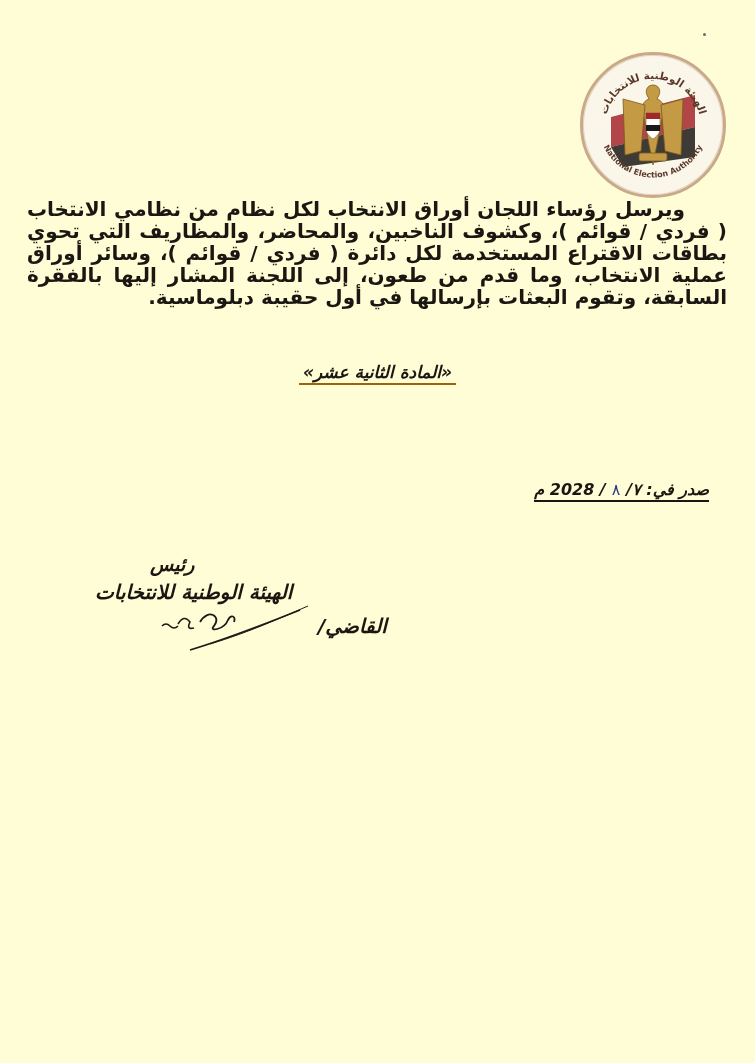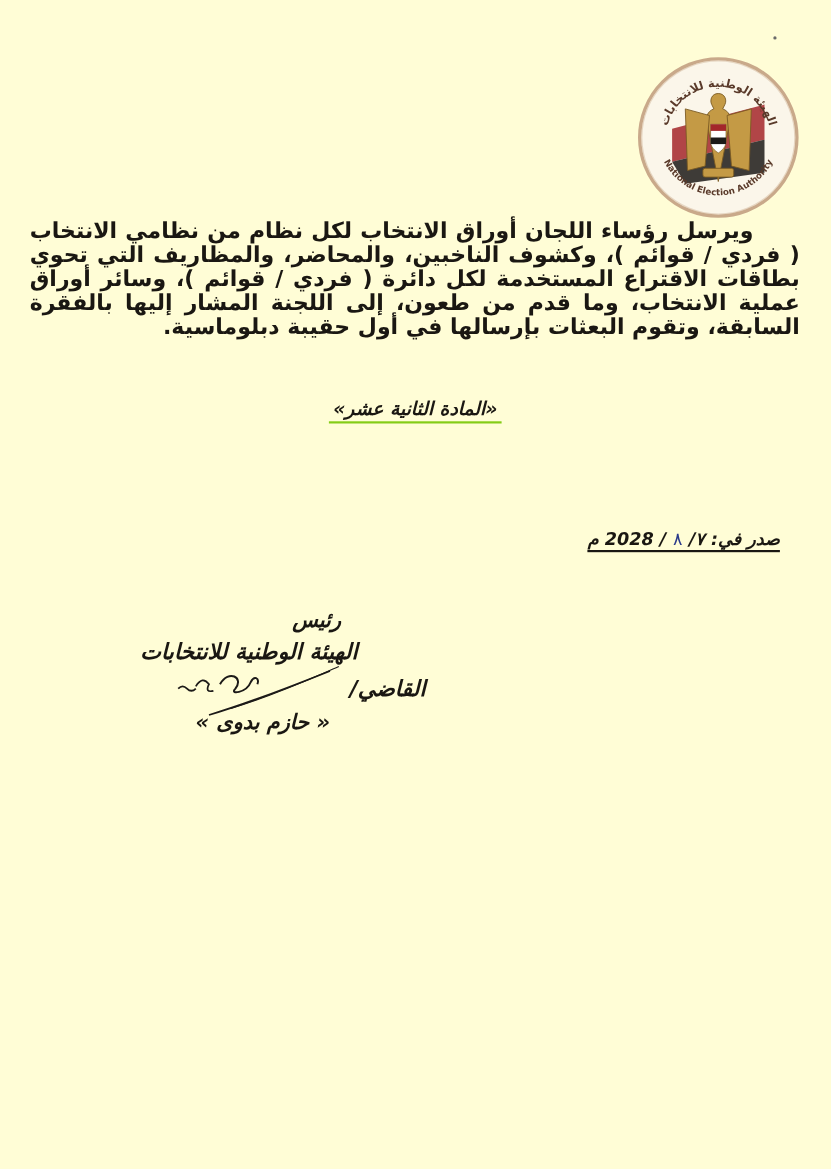--- a/index.html
+++ b/index.html
@@ -65,21 +65,21 @@
       position: absolute;
       top: 362px;
       left: 0;
       width: 755px;
       text-align: center;
       font-size: 17px;
       font-weight: bold;
       font-style: italic;
     }
     .heading span {
-      border-bottom: 2px solid #84cc16;
+      border-bottom: 2px solid #a16207;
       padding: 0 4px 1px;
     }
 
     .date-line {
       position: absolute;
       top: 480px;
       right: 46px;
       font-size: 16px;
       font-weight: bold;
       font-style: italic;
@@ -93,21 +93,21 @@
       font-weight: normal;
       padding: 0 6px;
     }
 
     
     .sig {
       position: absolute;
       font-weight: bold;
       font-style: italic;
       white-space: nowrap;
-      text-align: right;
+      text-align: left;
     }
     .sig-title { top: 553px; left: 150px; width: 160px; font-size: 19px; }
     .sig-org { top: 580px; left: 95px; width: 230px; font-size: 20px; }
     .sig-judge-label { top: 614px; left: 318px; font-size: 20px; }
     .sig-name { top: 646px; left: 110px; width: 190px; font-size: 19px; }
     .sig-position { top: 672px; left: 75px; width: 260px; font-size: 19px; }
     .signature-scribble {
       position: absolute;
       left: 150px;
       top: 604px;
@@ -171,15 +171,14 @@
   <div class="sig sig-org">الهيئة الوطنية للانتخابات</div>
   <div class="sig sig-judge-label">القاضي/</div>
 
   <svg class="signature-scribble" viewBox="0 0 170 50">
     <path d="M 28 20 q 6 -10 12 -2 q -4 8 4 6 M 12 22 q 4 -4 8 0 q 4 4 8 0" fill="none" stroke="#1c1a18" stroke-width="1.6"></path>
     <path d="M 50 18 c 8 -14 22 -6 14 4 c -6 6 10 4 14 -6 c 3 -6 8 -4 6 2" fill="none" stroke="#1c1a18" stroke-width="1.8"></path>
     <path d="M 40 46 C 80 34 120 18 150 6" fill="none" stroke="#1c1a18" stroke-width="1.6"></path>
     <path d="M 60 40 C 100 28 130 14 158 2" fill="none" stroke="#1c1a18" stroke-width="1"></path>
   </svg>
 
-  <div class="sig sig-name">« حازم بدوى »</div>
 
 </div>
 
 </body></html>

